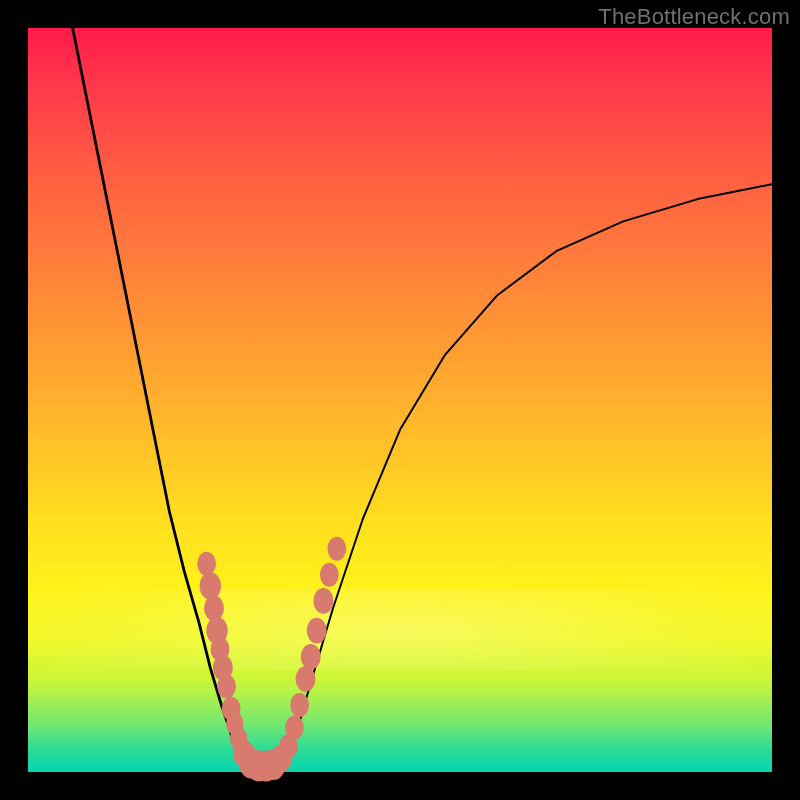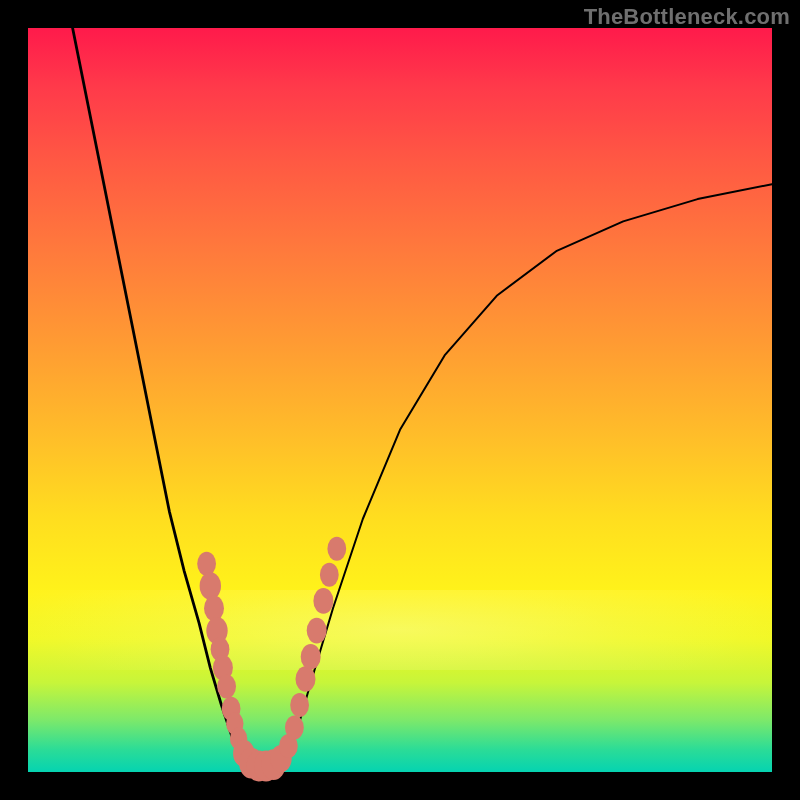--- a/index.html
+++ b/index.html
@@ -50,21 +50,21 @@
       rgba(255,255,210,0) 100%);
     pointer-events: none;
   }
   .watermark {
     position: absolute;
     top: 4px;
     right: 10px;
     color: #6f6f6f;
     font-size: 22px;
     letter-spacing: 0.2px;
-    font-weight: 700;
+    font-weight: 400;
   }
   svg.curves {
     position: absolute;
     left: 28px;
     top: 28px;
     width: 744px;
     height: 744px;
     overflow: visible;
   }
   .curve-path {

